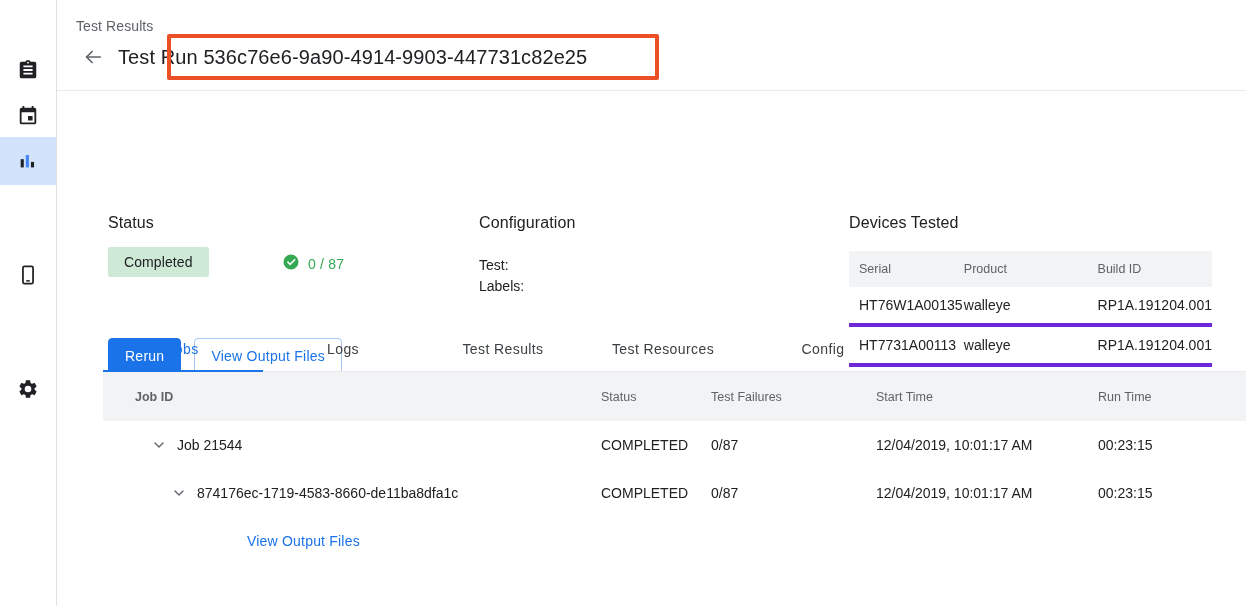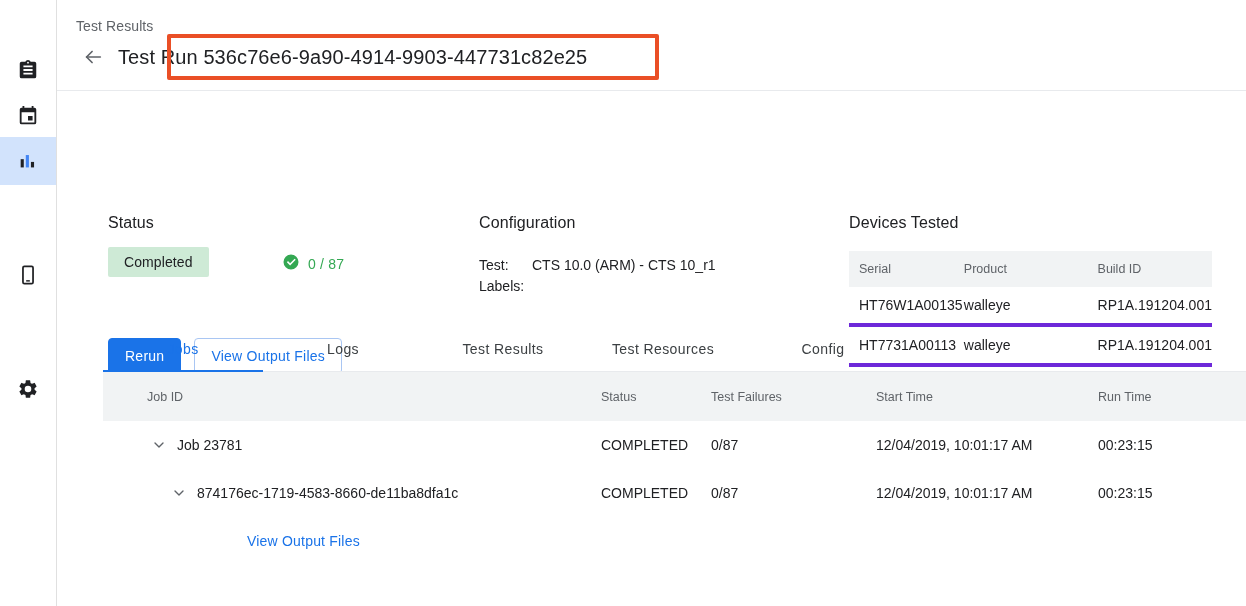--- a/index.html
+++ b/index.html
@@ -130,21 +130,21 @@
   .jobs-head {
     display: flex; background: #f1f3f4; height: 49px; align-items: center;
     font-size: 12.5px; color: #5f6368;
   }
   .jobs-row { display: flex; height: 48px; align-items: center; font-size: 14px; color: #202124; }
   .c-jobid  { width: 498px; padding-left: 44px; }
   .c-status { width: 110px; }
   .c-fail   { width: 165px; }
   .c-start  { width: 222px; }
   .c-run    { width: 120px; }
-  .jobs-head .c-jobid { padding-left: 44px; }
+  .jobs-head .c-jobid { padding-left: 32px; font-weight: bold; }
 
   .expander {
     display: inline-flex; align-items: center; justify-content: center;
     width: 24px; height: 24px; margin-right: 6px; cursor: pointer; color: #5f6368;
     vertical-align: middle;
   }
   .cell-with-chevron { display: flex; align-items: center; }
   .row-nested .c-jobid { padding-left: 64px; }
   .link-row { padding-left: 144px; height: 48px; display: flex; align-items: center; }
   .link {
@@ -228,21 +228,20 @@
 
       <div class="btn-row">
         <div class="btn btn-filled">Rerun</div>
         <div class="btn btn-outline">View Output Files</div>
       </div>
 
       <div class="sec-title s-config">Configuration</div>
       <div class="config-list">
         <div class="config-row">
           <span class="config-key">Test:</span>
-          <span class="config-val">CTS 10.0 (ARM) - CTS 10_r1</span>
         </div>
         <div class="config-row">
           <span class="config-key">Labels:</span>
           <span class="config-val"></span>
         </div>
       </div>
 
       <div class="sec-title s-devices">Devices Tested</div>
       <table class="dev-table">
         <thead>
@@ -289,21 +288,21 @@
         <div class="c-run">Run Time</div>
       </div>
 
       <div class="jobs-row">
         <div class="c-jobid cell-with-chevron">
           <span class="expander">
             <svg width="16" height="16" viewBox="0 0 24 24" fill="none" stroke="#5f6368" stroke-width="2" stroke-linecap="round" stroke-linejoin="round">
               <polyline points="6 9 12 15 18 9"></polyline>
             </svg>
           </span>
-          <span>Job 23781</span>
+          <span>Job 21544</span>
         </div>
         <div class="c-status">COMPLETED</div>
         <div class="c-fail">0/87</div>
         <div class="c-start">12/04/2019, 10:01:17 AM</div>
         <div class="c-run">00:23:15</div>
       </div>
 
       <div class="jobs-row row-nested">
         <div class="c-jobid cell-with-chevron">
           <span class="expander">

